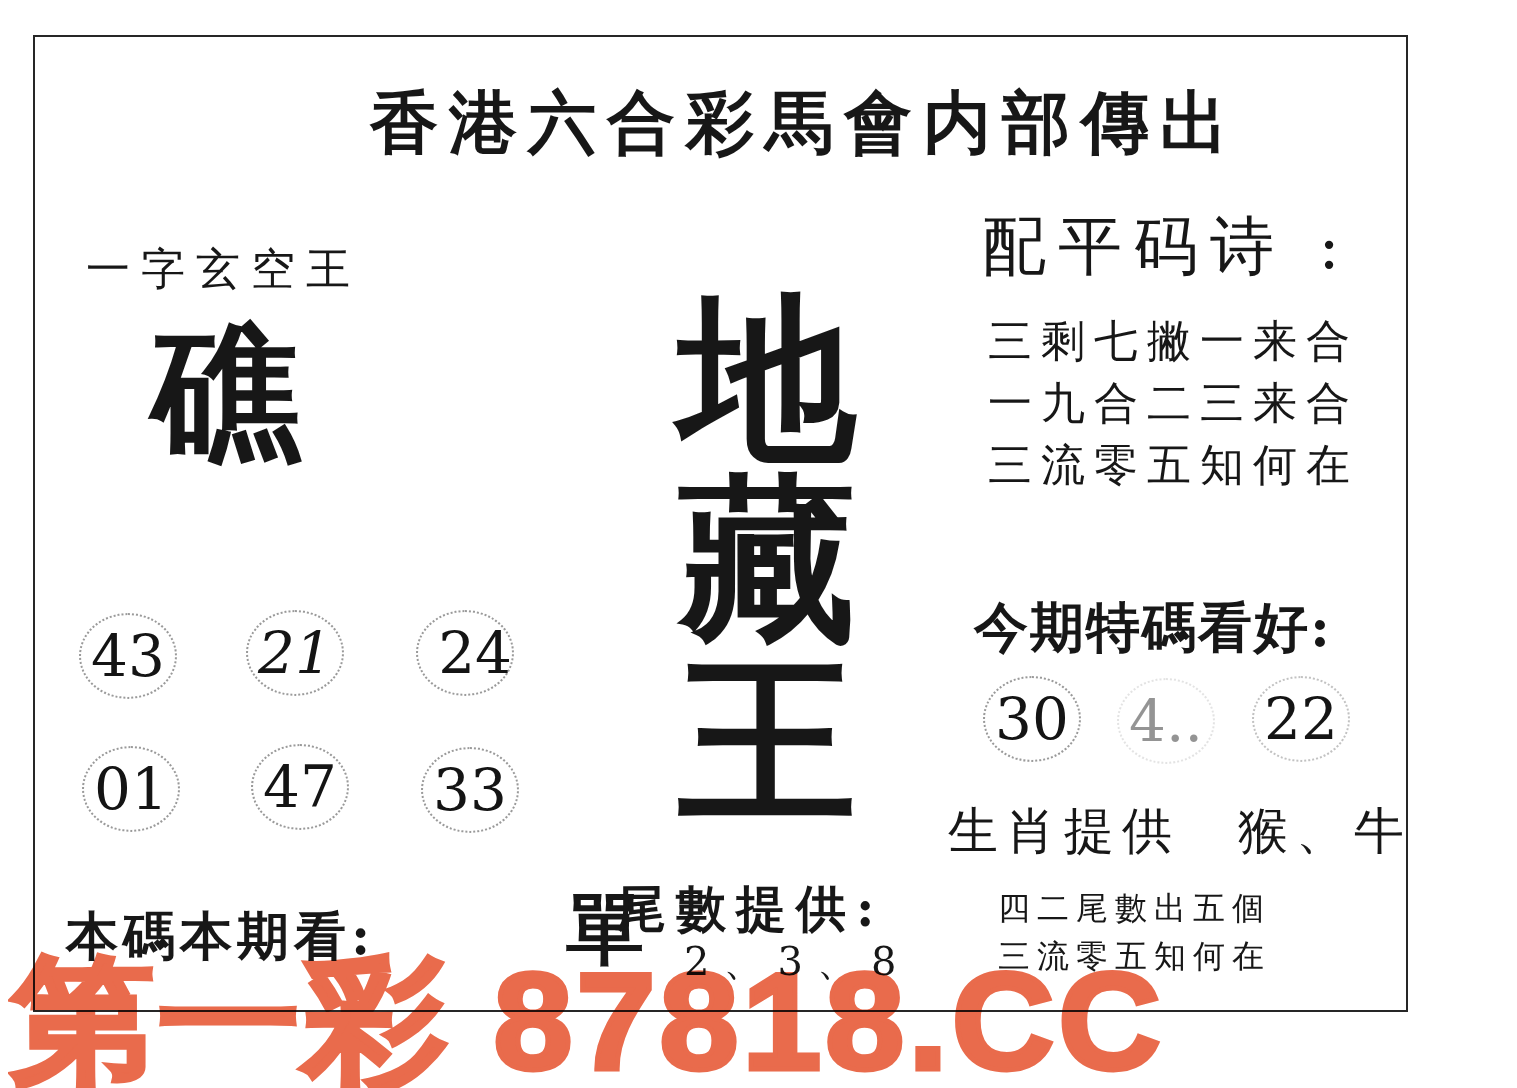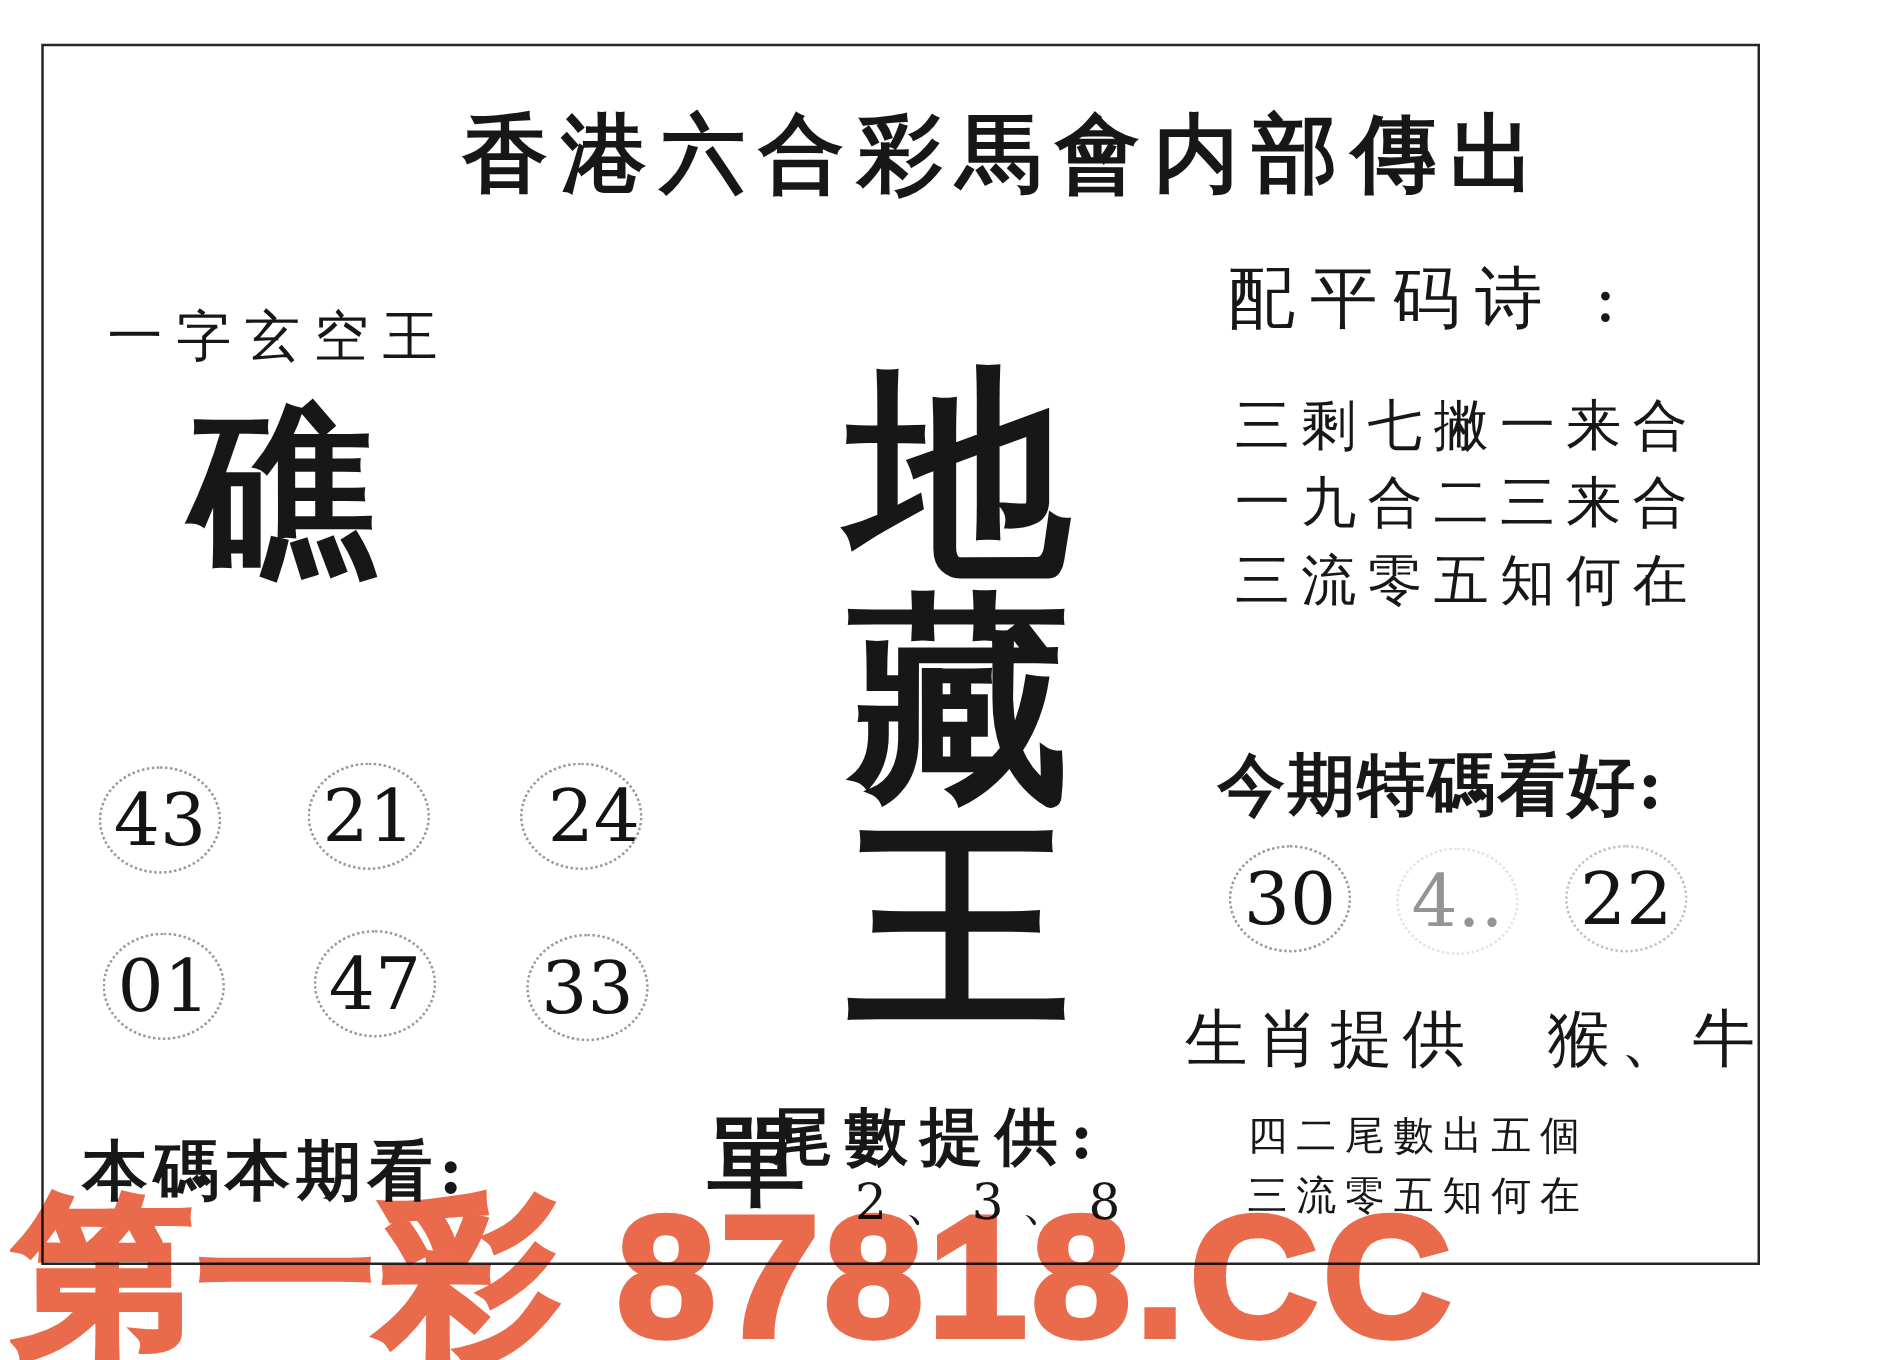--- a/index.html
+++ b/index.html
@@ -61,21 +61,21 @@
   }
   
   .main-vertical{
     left:652px;top:288px;width:230px;
     text-align:center;
     font-size:178px;font-weight:900;line-height:181px;
   }
   
   .poem-title{
     left:982px;top:203px;
-    font-size:54px;letter-spacing:12px;font-weight:500;
+    font-size:64px;letter-spacing:12px;font-weight:500;
   }
   .poem{
     left:988px;top:310px;
     font-size:44px;line-height:62px;letter-spacing:9px;font-weight:500;
   }
   .special-label{
     left:974px;top:592px;
     font-size:54px;letter-spacing:2px;font-weight:600;
   }
   .zodiac{
@@ -119,21 +119,21 @@
   <div class="frame"></div>
 
   <div class="abs title">香港六合彩馬會内部傳出</div>
 
   <div class="abs left-subtitle">一字玄空王</div>
   <div class="abs big-char">礁</div>
 
   <div class="num-circle" style="left:79px;top:613px;">
     <span>43</span>
   </div>
-  <div class="num-circle" style="left:246px;top:610px;">
+  <div class="num-circle" style="left:246px;top:610px;font-style:italic;">
     <span>21</span>
   </div>
   <div class="num-circle" style="left:416px;top:610px;justify-content:flex-end;">
     <span>24</span>
   </div>
   <div class="num-circle" style="left:82px;top:746px;">
     <span>01</span>
   </div>
   <div class="num-circle" style="left:251px;top:744px;">
     <span>47</span>

